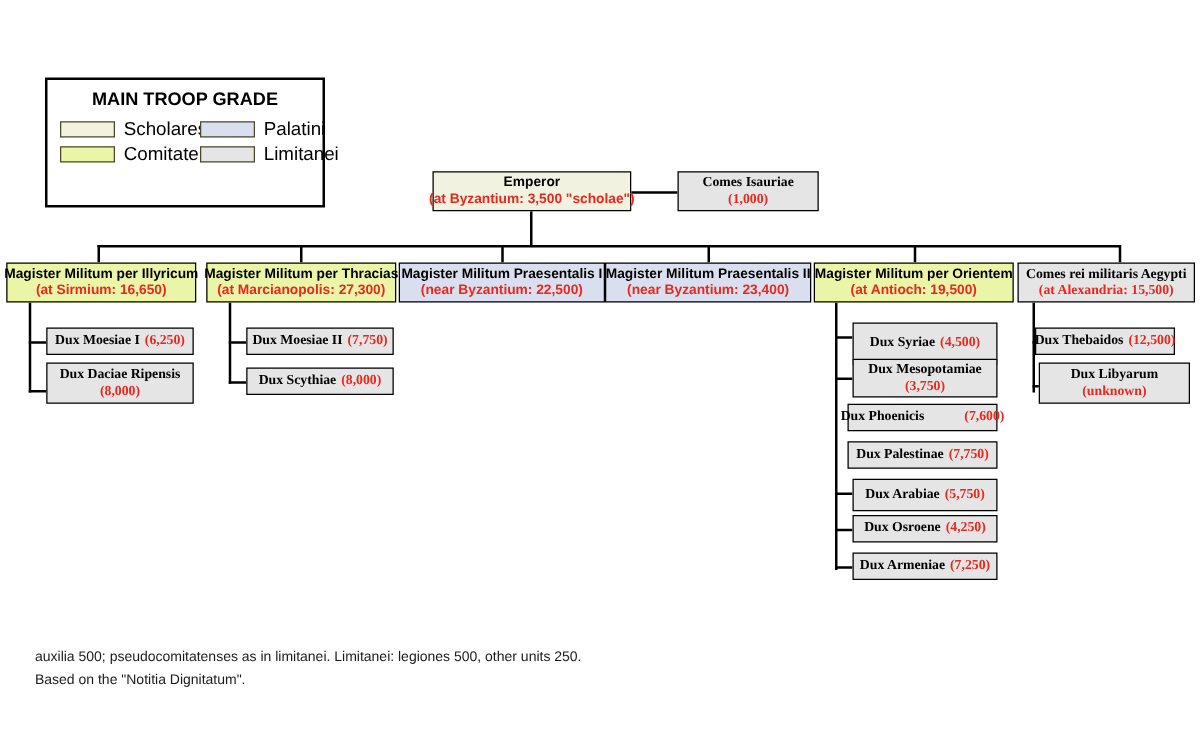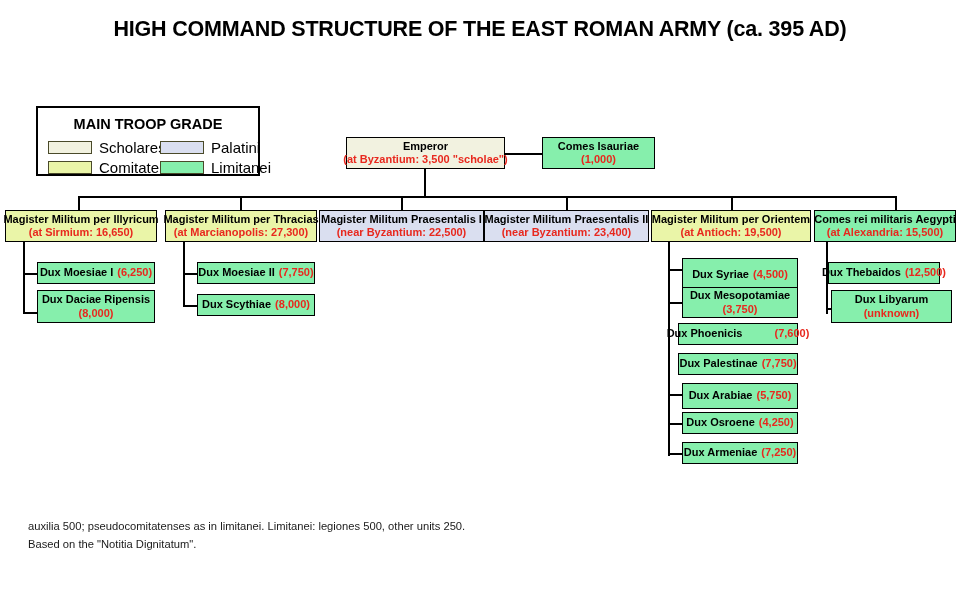--- a/index.html
+++ b/index.html
@@ -30,25 +30,24 @@
     font-weight: bold;
     letter-spacing: -0.2px;
   }
 
   
   #legend {
     position: absolute;
     left: 36px;
     top: 62px;
     width: 224px;
-    height: 70px;
+    height: 104px;
     border: 2px solid #000000;
     background: #ffffff;
     box-sizing: border-box;
-    margin-top: 44px;
   }
   #legend-title {
     text-align: center;
     font-size: 14.5px;
     font-weight: bold;
     margin-top: 8px;
   }
   .legend-grid {
     margin-top: 9px;
     display: grid;
@@ -104,21 +103,21 @@
     flex-direction: row;
     justify-content: center;
   }
   .node.inline-fig .n-fig {
     margin-left: 4px;
   }
 
   .grade-scholares   { background: #f2f2e0; }
   .grade-palatini    { background: #dadff0; }
   .grade-comitatenses{ background: #eaf5a8; }
-  .grade-limitanei   { background: #86efac; }
+  .grade-limitanei   { background: #e5e5e5; font-family: Liberation Serif, serif; }
 
   
   .ln {
     position: absolute;
     background: #000000;
     z-index: 1;
   }
   .ln-v { width: 1.5px; }
   .ln-h { height: 1.5px; }
 
@@ -132,21 +131,20 @@
     line-height: 17.5px;
     color: #1a1a1a;
   }
   #footnote p { margin: 0; }
 </style>
 </head>
 <body>
 
 <div id="page">
 
-  <div id="title">HIGH COMMAND STRUCTURE OF THE EAST ROMAN ARMY (ca. 395 AD)</div>
 
   <div id="legend">
     <div id="legend-title">MAIN TROOP GRADE</div>
     <div class="legend-grid">
       <div class="legend-entry">
         <span class="legend-swatch grade-scholares"></span>
         <span class="legend-label">Scholares</span>
       </div>
       <div class="legend-entry">
         <span class="legend-swatch grade-palatini"></span>

